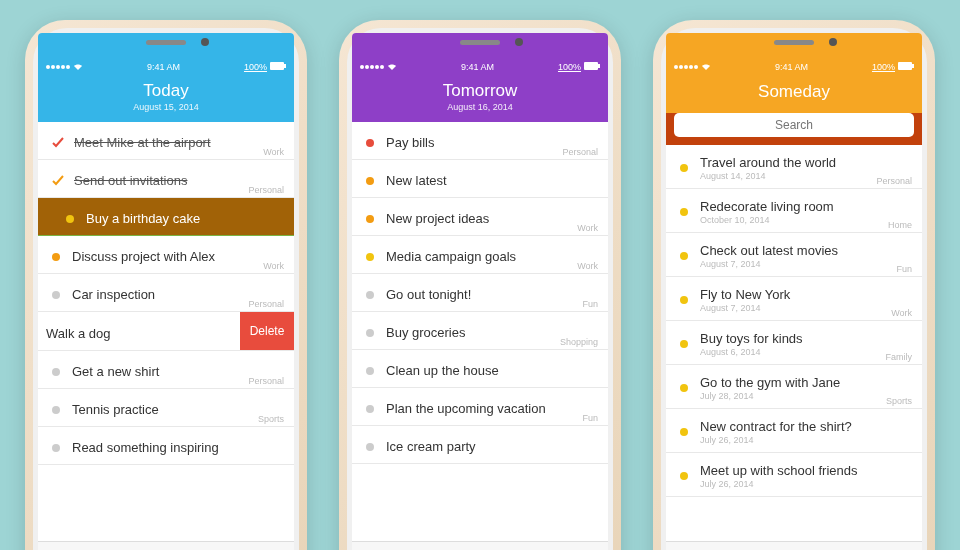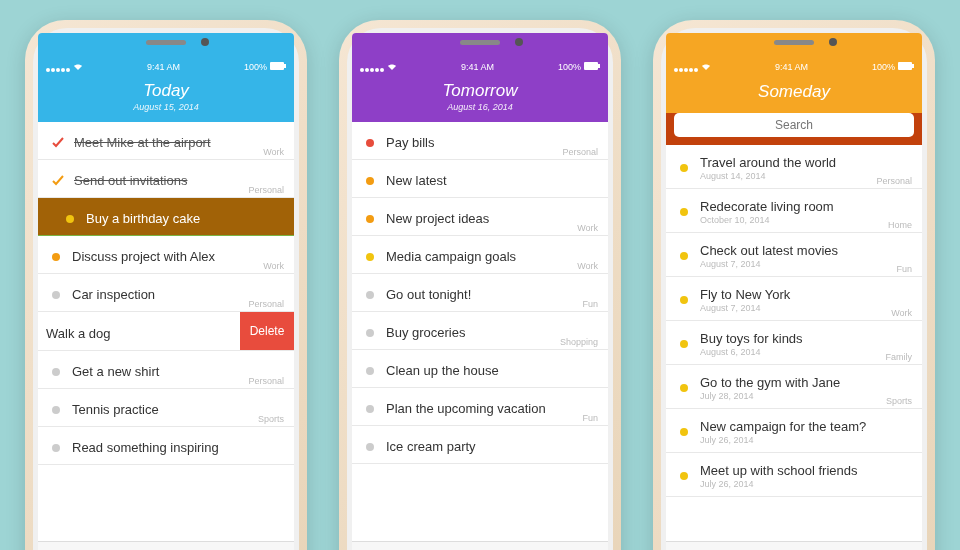--- a/index.html
+++ b/index.html
@@ -65,34 +65,34 @@
 .status-bar {
   height: 18px;
   display: flex;
   justify-content: space-between;
   align-items: center;
   padding: 2px 8px 0;
   font-size: 9px;
   color: #fff;
   margin-top: 24px;
 }
-.status-left, .status-right { display: flex; align-items: flex-end; gap: 3px; }
+.status-left, .status-right { display: flex; align-items: center; gap: 3px; text-decoration: underline; }
 .signal-dots { display: flex; gap: 1px; }
 .signal-dots span { width: 4px; height: 4px; border-radius: 50%; background: #fff; }
 .header {
   padding: 6px 10px 10px;
   display: flex;
   align-items: center;
   justify-content: space-between;
   color: #fff;
 }
 .header-blue { background: #35b5e8; }
 .header-purple { background: #8e3fc7; }
 .header-orange { background: #f6a623; }
-.header-center { text-align: center; font-style: italic; }
+.header-center { text-align: center; }
 .header-title { font-size: 17px; font-weight: 400; }
 .header-sub { font-size: 9px; opacity: 0.9; margin-top: 1px; }
 .icon-btn { width: 22px; height: 22px; display: flex; align-items: center; justify-content: center; }
 .search-bar {
   background: #c2410c;
   padding: 0 8px 8px;
   text-decoration: underline;
 }
 .search-input {
   width: 100%;
@@ -567,21 +567,21 @@
             <span class="dot dot-yellow"></span>
             <div class="item-content">
               <div class="item-text">Go to the gym with Jane</div>
               <div class="item-date">July 28, 2014</div>
             </div>
             <span class="item-tag">Sports</span>
           </div>
       <div class="item item-tall">
             <span class="dot dot-yellow"></span>
             <div class="item-content">
-              <div class="item-text">New campaign for the team?</div>
+              <div class="item-text">New contract for the shirt?</div>
               <div class="item-date">July 26, 2014</div>
             </div>
           </div>
       <div class="item item-tall">
             <span class="dot dot-yellow"></span>
             <div class="item-content">
               <div class="item-text">Meet up with school friends</div>
               <div class="item-date">July 26, 2014</div>
             </div>
           </div>

